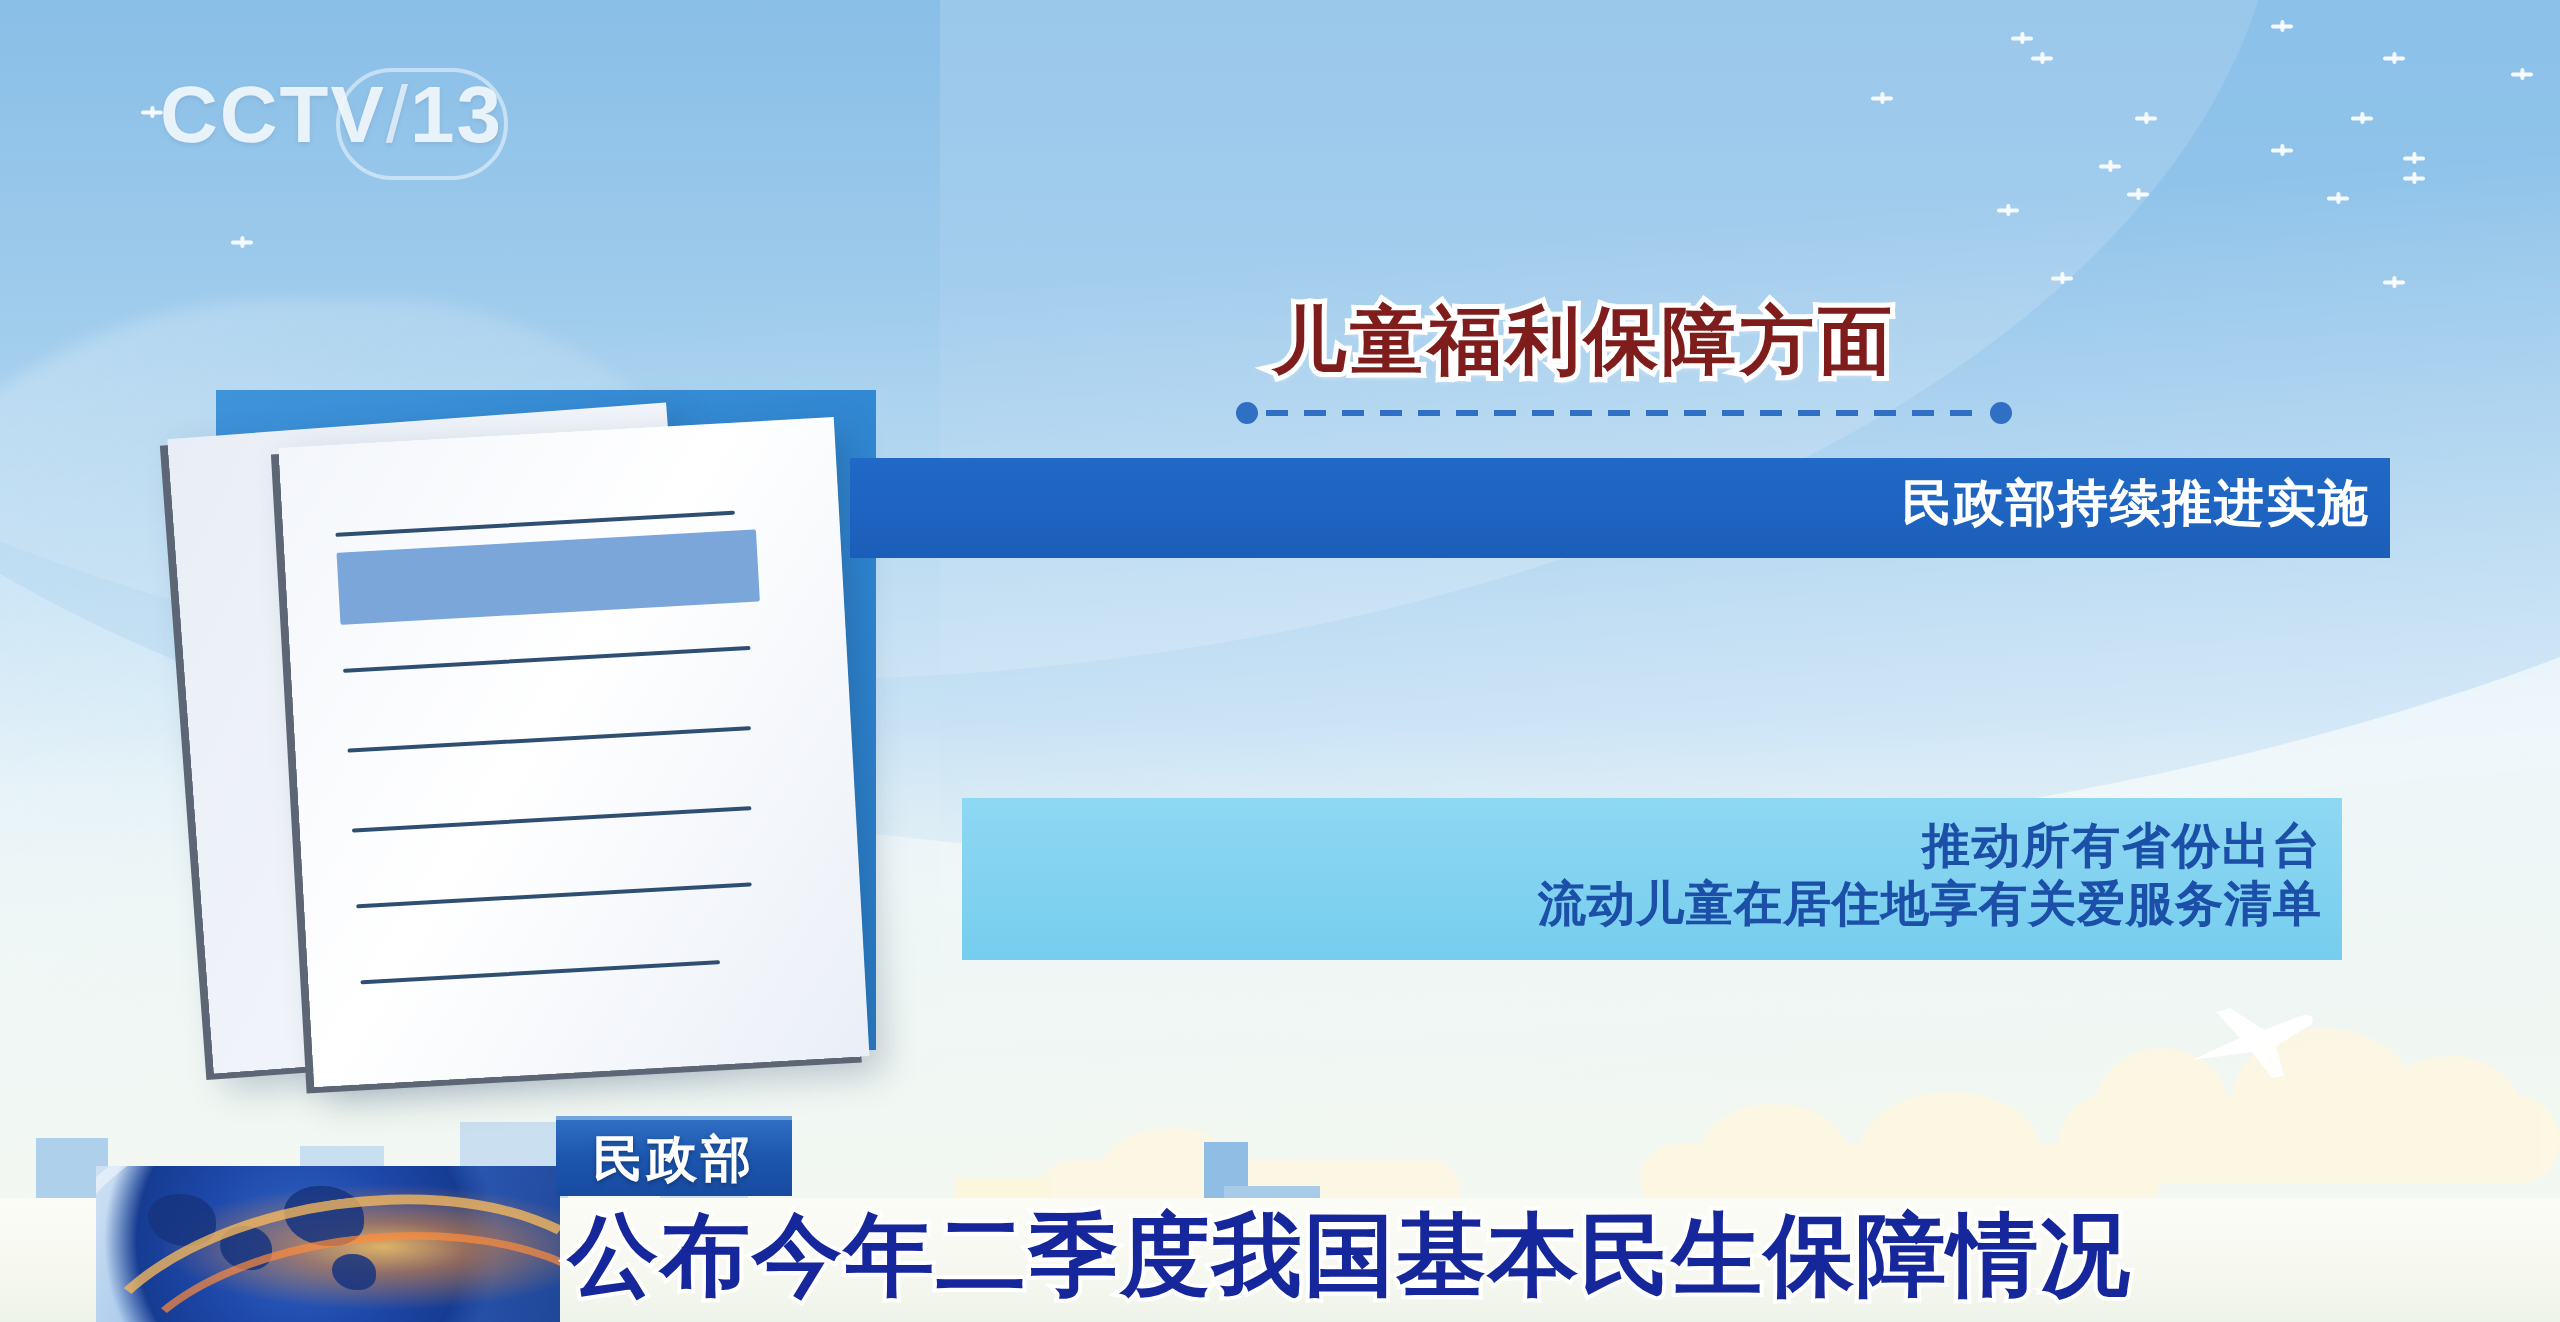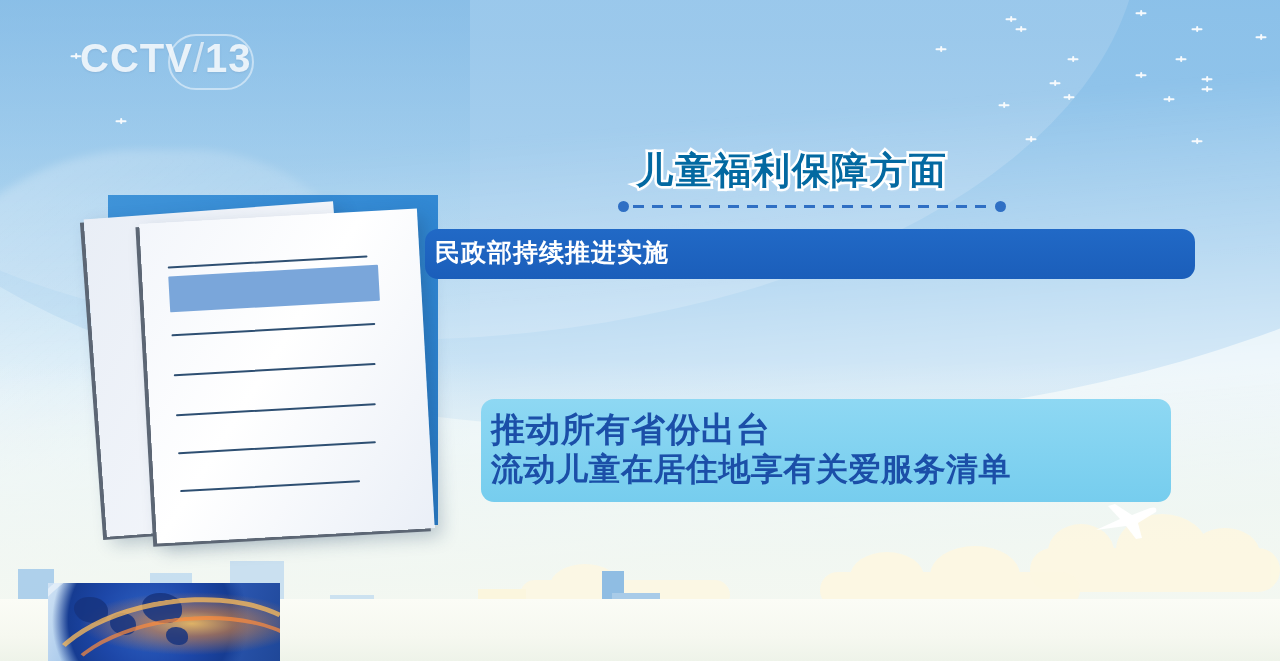--- a/index.html
+++ b/index.html
@@ -88,38 +88,38 @@
     position:absolute; left:26px; height:2px; background:#2e4f72; border-radius:1px;
   }
   .page-front .hl {
     position:absolute; left:26px; height:36px; background:#7aa6da; border-radius:1px;
   }
 
   
   .section-title {
     position:absolute; left:636px; top:146px;
     font-size:37px; font-weight:bold; letter-spacing:2px;
-    color:#0369a1;
+    color:#7f1d1d;
     -webkit-text-stroke:5px #ffffff;
     paint-order:stroke fill;
     text-shadow:0 2px 3px rgba(255,255,255,.7);
     white-space:nowrap;
     text-align:right;
   }
   .divider {
     position:absolute; left:618px; top:200px; width:388px; height:12px;
     display:flex; align-items:center;
   }
   .divider .dot { width:11px; height:11px; border-radius:50%; background:#2f6fc4; flex:0 0 auto; }
   .divider .dash {
     flex:1 1 auto; height:3px; margin:0 4px;
     background-image:repeating-linear-gradient(90deg,#2f6fc4 0px,#2f6fc4 11px,transparent 11px,transparent 19px);
   }
 
-  .banner { position:absolute; text-align:left;border-radius:13px; }
+  .banner { position:absolute; text-align:right; }
 
   .banner-blue {
     left:425px; top:229px; width:770px; padding:9px 10px 11px;
     background:linear-gradient(180deg,#2169c6 0%,#1b5eba 100%);
     color:#ffffff;
   }
   .banner-blue .l1 { font-size:25px; font-weight:bold; letter-spacing:1px; line-height:1.18; }
   .banner-blue .l2 { font-size:27px; font-weight:bold; letter-spacing:.5px; line-height:1.2; }
 
   .banner-yellow {
@@ -127,22 +127,22 @@
     background:linear-gradient(180deg,#fbdf9d 0%,#f6d184 100%);
     color:#1b4fa8;
   }
   .banner-yellow .l1 { font-size:26px; font-weight:bold; letter-spacing:1px; line-height:1.2; }
 
   .banner-cyan {
     left:481px; top:399px; width:690px; padding:10px 10px 12px;
     background:linear-gradient(180deg,#8ed8f3 0%,#76cdee 100%);
     color:#1b4fa8;
   }
-  .banner-cyan .l1 { font-size:34px; font-weight:bold; letter-spacing:1px; line-height:1.22; }
-  .banner-cyan .l2 { font-size:32px; font-weight:bold; letter-spacing:.5px; line-height:1.22; }
+  .banner-cyan .l1 { font-size:24px; font-weight:bold; letter-spacing:1px; line-height:1.22; }
+  .banner-cyan .l2 { font-size:24px; font-weight:bold; letter-spacing:.5px; line-height:1.22; }
 
   
   .lower-strip {
     position:absolute; left:0; bottom:0; width:1280px; height:62px;
     background:linear-gradient(180deg,#fbfcf6 0%,#f6f8f0 60%,#eef3e9 100%);
   }
   .org-badge {
     position:absolute; left:278px; top:558px; width:118px; height:40px;
     background:linear-gradient(180deg,#2f6fc2 0%,#1c56ae 50%,#174ba0 100%);
     border-top:2px solid #6fa6dd;
@@ -306,15 +306,19 @@
   <div class="globe">
     <div class="land" style="left:26px;top:14px;width:34px;height:26px;"></div>
     <div class="land" style="left:62px;top:30px;width:26px;height:22px;"></div>
     <div class="land" style="left:94px;top:10px;width:40px;height:30px;"></div>
     <div class="land" style="left:118px;top:44px;width:22px;height:18px;"></div>
     <div class="arc" style="left:-30px;top:-46px;width:300px;height:170px;border-width:6px;border-top-color:rgba(255,255,255,.45);transform:rotate(-12deg);"></div>
     <div class="arc" style="left:-10px;top:16px;width:280px;height:150px;border-width:5px;border-top-color:rgba(255,190,90,.75);transform:rotate(-8deg);"></div>
     <div class="arc" style="left:10px;top:34px;width:260px;height:130px;border-width:4px;border-top-color:rgba(255,140,60,.7);transform:rotate(-6deg);"></div>
   </div>
 
-
+  <div class="org-badge">
+    <span>民政部</span>
+  </div>
+
+  <div class="headline">公布今年二季度我国基本民生保障情况</div>
 
 </div>
 
 </body></html>

